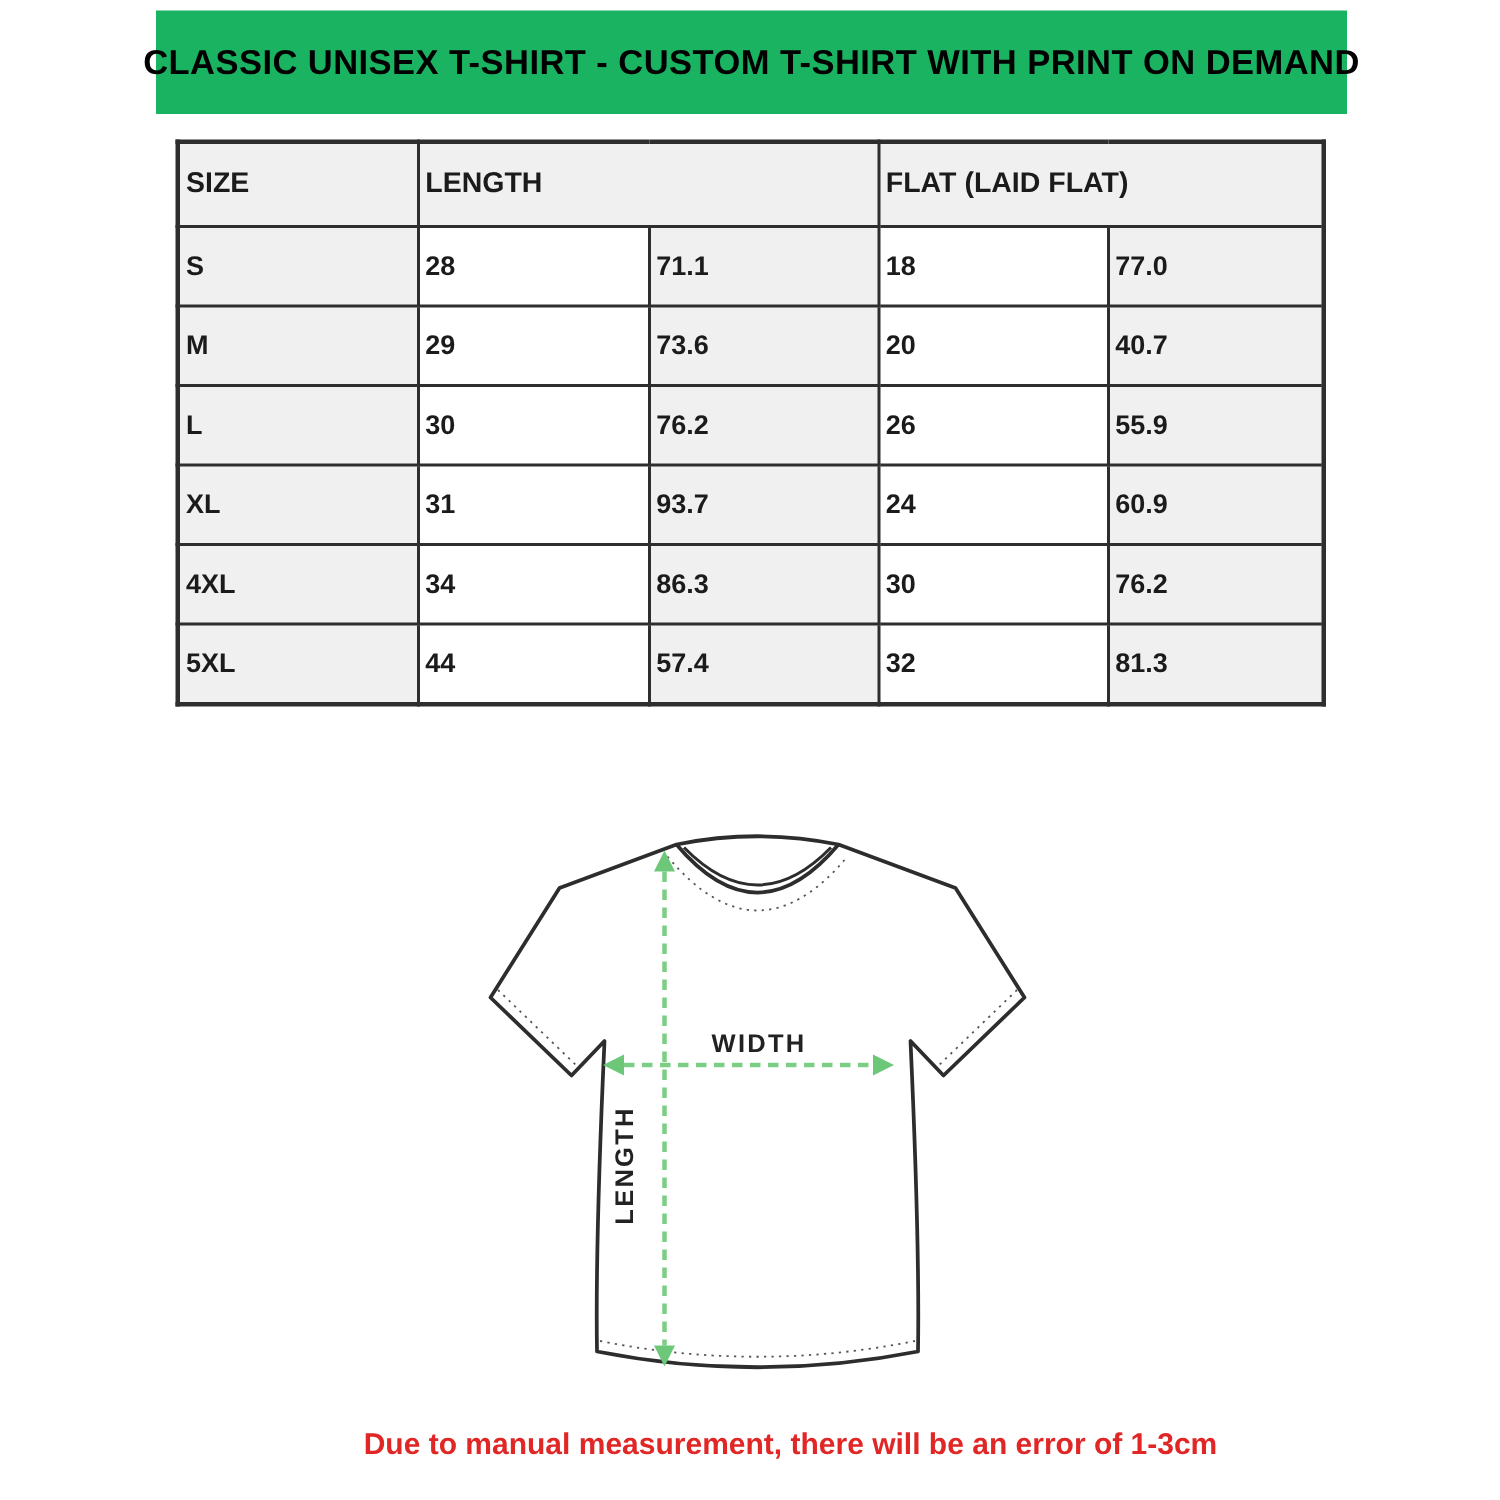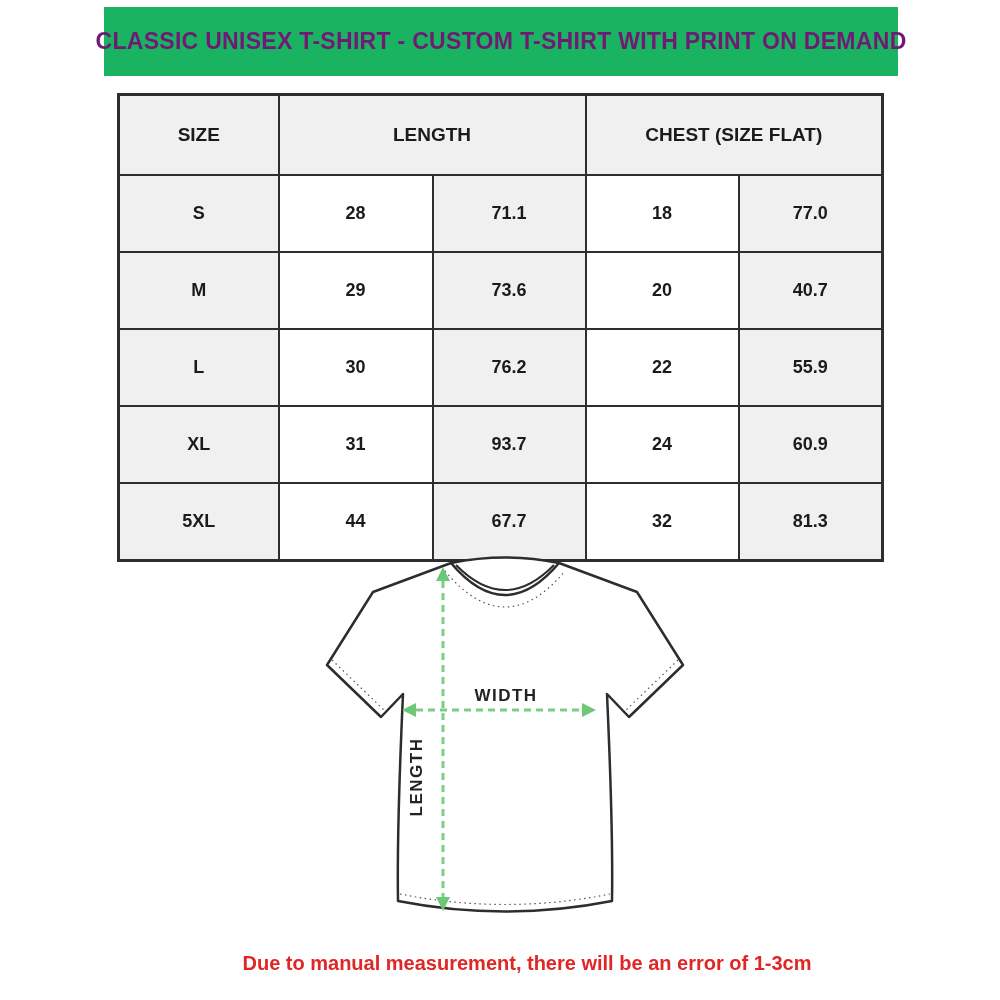--- a/index.html
+++ b/index.html
@@ -23,43 +23,43 @@
     top: 7px;
     width: 794px;
     height: 69px;
     background: #1ab362;
     display: flex;
     align-items: center;
     justify-content: center;
   }
   .banner h1 {
     margin: 0;
-    color: #701a75;
+    color: #000000;
     font-size: 23px;
     font-weight: 700;
     letter-spacing: 0.3px;
     white-space: nowrap;
   }
 
   
   table.size-table {
     position: absolute;
     left: 117px;
     top: 93px;
     width: 764px;
     border-collapse: collapse;
     table-layout: fixed;
     border: 3px solid #2e2e2e;
   }
   .size-table th,
   .size-table td {
     border: 2px solid #2e2e2e;
-    text-align: center;
+    text-align: left;
     vertical-align: middle;
-    padding: 16px;
+    padding: 4px;
     color: #1b1b1b;
     background: #ffffff;
   }
   .size-table th {
     font-size: 19px;
     font-weight: 700;
     height: 46px;
     background: #f0f0f0;
   }
   .size-table td {
@@ -108,21 +108,21 @@
       <col style="width:160px">
       <col style="width:154px">
       <col style="width:153px">
       <col style="width:153px">
       <col style="width:144px">
     </colgroup>
     <thead>
       <tr>
         <th>SIZE</th>
         <th colspan="2">LENGTH</th>
-        <th colspan="2">CHEST (SIZE FLAT)</th>
+        <th colspan="2">FLAT (LAID FLAT)</th>
       </tr>
     </thead>
     <tbody>
       <tr>
         <td class="gray">S</td>
         <td>28</td>
         <td class="gray">71.1</td>
         <td>18</td>
         <td class="gray">77.0</td>
       </tr>
@@ -130,34 +130,41 @@
         <td class="gray">M</td>
         <td>29</td>
         <td class="gray">73.6</td>
         <td>20</td>
         <td class="gray">40.7</td>
       </tr>
       <tr>
         <td class="gray">L</td>
         <td>30</td>
         <td class="gray">76.2</td>
-        <td>22</td>
+        <td>26</td>
         <td class="gray">55.9</td>
       </tr>
       <tr>
         <td class="gray">XL</td>
         <td>31</td>
         <td class="gray">93.7</td>
         <td>24</td>
         <td class="gray">60.9</td>
       </tr>
       <tr>
+        <td class="gray">4XL</td>
+        <td>34</td>
+        <td class="gray">86.3</td>
+        <td>30</td>
+        <td class="gray">76.2</td>
+      </tr>
+      <tr>
         <td class="gray">5XL</td>
         <td>44</td>
-        <td class="gray">67.7</td>
+        <td class="gray">57.4</td>
         <td>32</td>
         <td class="gray">81.3</td>
       </tr>
     </tbody>
   </table>
 
   <svg class="tshirt-svg" viewBox="0 0 390 390" aria-hidden="true">
 
     <path d="M 141 18 Q 195 7 249 18 L 327 47 L 373 120 L 319 172 L 297 149
              C 300 215 303 295 302 356 Q 195 377 88 356 C 87 295 90 215 93 149

